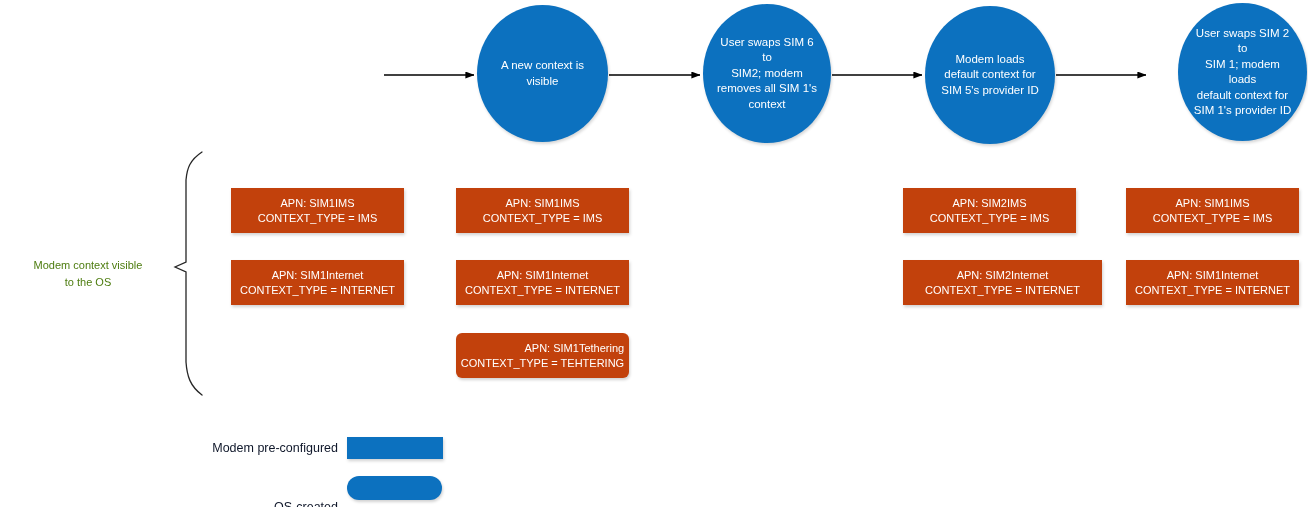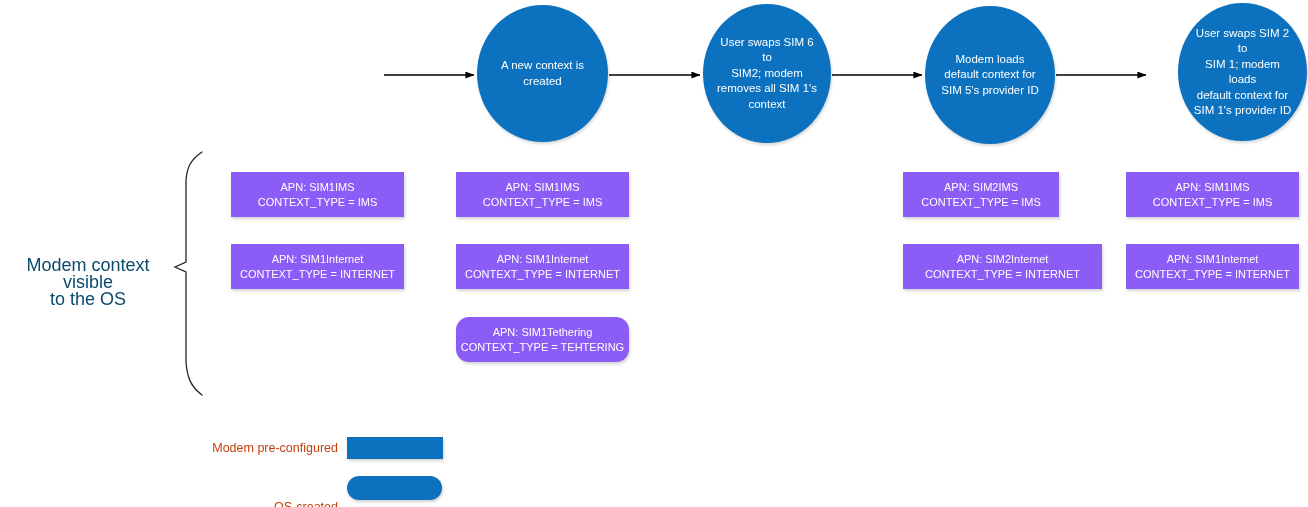--- a/index.html
+++ b/index.html
@@ -39,59 +39,60 @@
   }
   .node-circle .label {
     display: block;
     padding: 0 13px;
     white-space: pre-line;
   }
 
   
   .ctx-box {
     position: absolute;
-    background: #8b5cf6;
+    background: #c2410c;
     color: #ffffff;
     display: flex;
     align-items: center;
     justify-content: center;
     text-align: center;
     font-size: 11px;
     line-height: 15px;
     box-sizing: border-box;
     box-shadow: 1px 2px 3px rgba(0,0,0,0.18);
+    margin-top: 16px;
   }
   .ctx-box .label { white-space: pre-line; display: block; }
-  .ctx-box.rounded { border-radius: 13px; }
+  .ctx-box.rounded { border-radius: 6px; text-align: right; }
 
   
   .arrow-layer {
     position: absolute;
     left: 0; top: 0;
     width: 1308px;
     height: 507px;
     pointer-events: none;
   }
 
   
   .brace-label {
     position: absolute;
-    font-size: 18px;
+    font-size: 11px;
     line-height: 17px;
-    color: #0c4a6e;
+    color: #4d7c0f;
     text-align: center;
     white-space: pre-line;
   }
 
   
   .legend-text {
     position: absolute;
     font-size: 12.5px;
     line-height: 17px;
-    color: #c2410c;
+    color: #0f172a;
     text-align: right;
     white-space: nowrap;
   }
   .legend-swatch {
     position: absolute;
     background: #0c71bf;
     box-shadow: 1px 2px 3px rgba(0,0,0,0.18);
   }
   .legend-swatch.rounded { border-radius: 13px; }
 </style>
@@ -124,21 +125,21 @@
       <path d="M202,152 C190,160 187,168 186,180 L186,262
                L175,267
                L186,272 L186,362
                C187,376 190,386 202,395" fill="none" stroke="#262626" stroke-width="1.3" stroke-linecap="round"></path>
     </g>
   </svg>
 
 
   <div class="node-circle" style="left:477px; top:5px; width:131px; height:137px;">
     <span class="label">A new context is
-created</span>
+visible</span>
   </div>
 
   <div class="node-circle" style="left:703px; top:4px; width:128px; height:139px;">
     <span class="label">User swaps SIM 6 to
 SIM2; modem
 removes all SIM 1's
 context</span>
   </div>
 
   <div class="node-circle" style="left:925px; top:6px; width:130px; height:138px;">
@@ -169,21 +170,21 @@
   </div>
   <div class="ctx-box" style="left:456px; top:244px; width:173px; height:45px;">
     <span class="label">APN: SIM1Internet
 CONTEXT_TYPE = INTERNET</span>
   </div>
   <div class="ctx-box rounded" style="left:456px; top:317px; width:173px; height:45px;">
     <span class="label">APN: SIM1Tethering
 CONTEXT_TYPE = TEHTERING</span>
   </div>
 
-  <div class="ctx-box" style="left:903px; top:172px; width:156px; height:45px;">
+  <div class="ctx-box" style="left:903px; top:172px; width:173px; height:45px;">
     <span class="label">APN: SIM2IMS
 CONTEXT_TYPE = IMS</span>
   </div>
   <div class="ctx-box" style="left:903px; top:244px; width:199px; height:45px;">
     <span class="label">APN: SIM2Internet
 CONTEXT_TYPE = INTERNET</span>
   </div>
 
   <div class="ctx-box" style="left:1126px; top:172px; width:173px; height:45px;">
     <span class="label">APN: SIM1IMS

